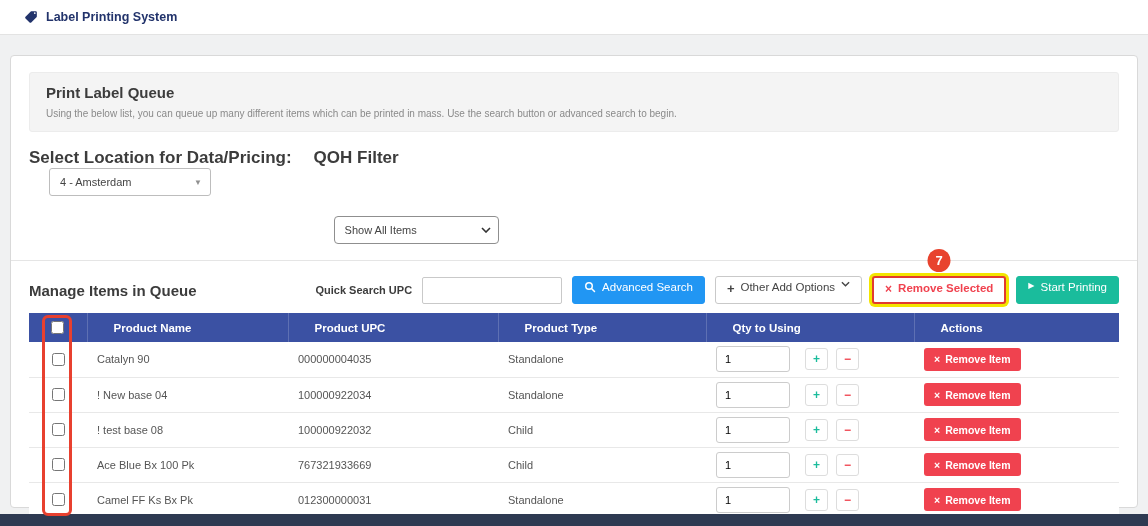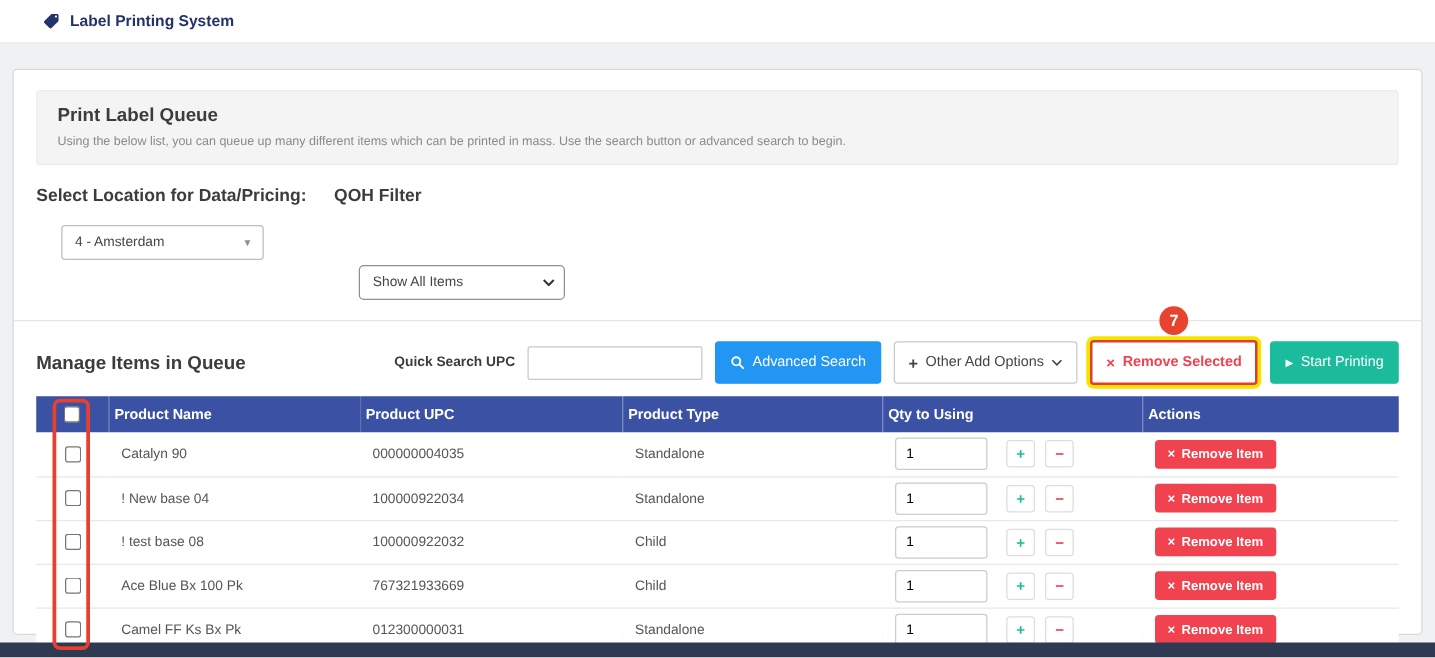--- a/index.html
+++ b/index.html
@@ -9,41 +9,41 @@
     background: #f0f1f2;
     position: relative;
     overflow: hidden;
     font-size: 11px;
     color: #444;
   }
 
   
   .top-bar {
     height: 35px; background: #fff; border-bottom: 1px solid #e3e3e3;
-    display: flex; align-items: center; padding-left: 34px; gap: 8px;
+    display: flex; align-items: center; padding-left: 24px; gap: 8px;
   }
   .top-bar .tag-icon svg { display: block; }
   .top-bar .app-title { color: var(--navy, #22336b); font-weight: bold; font-size: 12.5px; }
 
   
   .card {
     margin: 20px 10px 0; background: #fff; border: 1px solid #d9d9d9; border-radius: 4px;
     padding: 16px 18px; height: 453px; position: relative;
   }
 
   .intro-box {
     background: #f4f4f4; border: 1px solid #ececec; border-radius: 3px;
     padding: 11px 16px 12px;
   }
   .intro-box h1 { font-size: 15px; color: #3c3c3c; font-weight: bold; margin-bottom: 7px; }
   .intro-box p { font-size: 10px; color: #8a8a8a; }
 
   
   .filters { display: flex; gap: 22px; margin-top: 16px; }
-  .filter label { display: block; font-size: 14px; font-weight: bold; color: #3c3c3c; margin-bottom: 16px; }
+  .filter label { display: block; font-size: 17px; font-weight: bold; color: #3c3c3c; margin-bottom: 0; }
   .select-wrap { position: relative; padding-left: 20px; }
   .select-wrap select {
     appearance: none; -webkit-appearance: none; -moz-appearance: none;
     border: 1px solid #bdbdbd; border-radius: 3px; background: #fff;
     height: 28px; padding: 0 24px 0 10px; font-size: 11px; color: #444;
     font-family: inherit; width: 100%;
   }
   .location-select-wrap { width: 182px; }
   .qoh-select-wrap { width: 185px; margin-top: 48px; }
   .qoh-select-wrap select { border-color: #8f8f8f; border-radius: 4px; }
@@ -58,21 +58,21 @@
   
   .toolbar { display: flex; align-items: center; margin-top: 15px; }
   .section-title { font-size: 15px; font-weight: bold; color: #3c3c3c; }
   .toolbar-right { margin-left: auto; display: flex; align-items: center; gap: 10px; }
   .quick-search-label { font-weight: bold; font-size: 11px; color: #3c3c3c; }
   .quick-search-input {
     width: 140px; height: 27px; border: 1px solid #c9c9c9; border-radius: 2px;
     padding: 0 8px; font-size: 11px; font-family: inherit;
   }
   .btn {
-    display: inline-flex; align-items: center; gap: 6px; height: 28px; padding: 16px 11px;
+    display: inline-flex; align-items: flex-start; gap: 6px; height: 28px; padding: 4px 11px;
     border-radius: 3px; border: 1px solid transparent; font-size: 11.5px;
     font-family: inherit; cursor: pointer; white-space: nowrap;
   }
   .btn-advanced { background: var(--blue, #2196f3); color: #fff; border-color: var(--blue, #2196f3); }
   .btn-other { background: #fff; color: #444; border-color: #c9c9c9; }
   .btn-start { background: var(--teal, #1abc9c); color: #fff; border-color: var(--teal, #1abc9c); }
   .remove-selected-wrap { position: relative; display: inline-flex; }
   .btn-remove-selected {
     background: #fff; color: var(--red, #f0424f); border: 2px solid #e23b30; font-weight: bold;
     box-shadow: 0 0 0 3px var(--yellow, #f3e500);
@@ -85,21 +85,21 @@
   }
   .x-glyph { font-weight: bold; font-size: 12px; }
   .plus-glyph { font-weight: bold; font-size: 13px; }
   .play-glyph { font-size: 8px; }
 
   
   .table-wrap { position: relative; margin-top: 9px; }
   table { border-collapse: collapse; width: 100%; table-layout: fixed; }
   thead th {
     background: var(--indigo, #3b51a3); color: #fff; font-size: 11.5px; font-weight: bold;
-    text-align: left; height: 29px; padding: 0 4px;
+    text-align: left; height: 29px; padding: 0 26px;
     border-left: 1px solid rgba(255,255,255,.18);
   }
   thead th:first-child { border-left: none; }
   th.col-check, td.col-check { text-align: center; padding: 0; }
   tbody td {
     height: 35px; padding: 0 10px; border-bottom: 1px solid #e8e8e8;
     color: #555; font-size: 11px; vertical-align: middle; background: #fff;
   }
   input[type=checkbox] { width: 13px; height: 13px; vertical-align: middle; }
   .qty-input {

